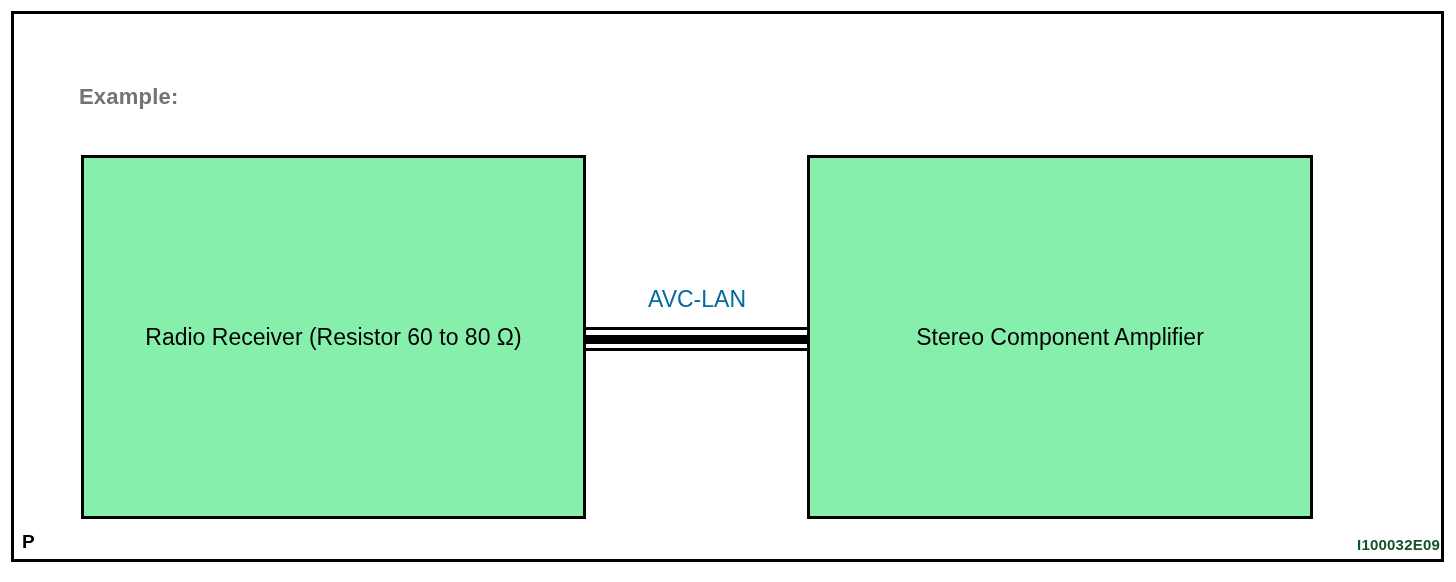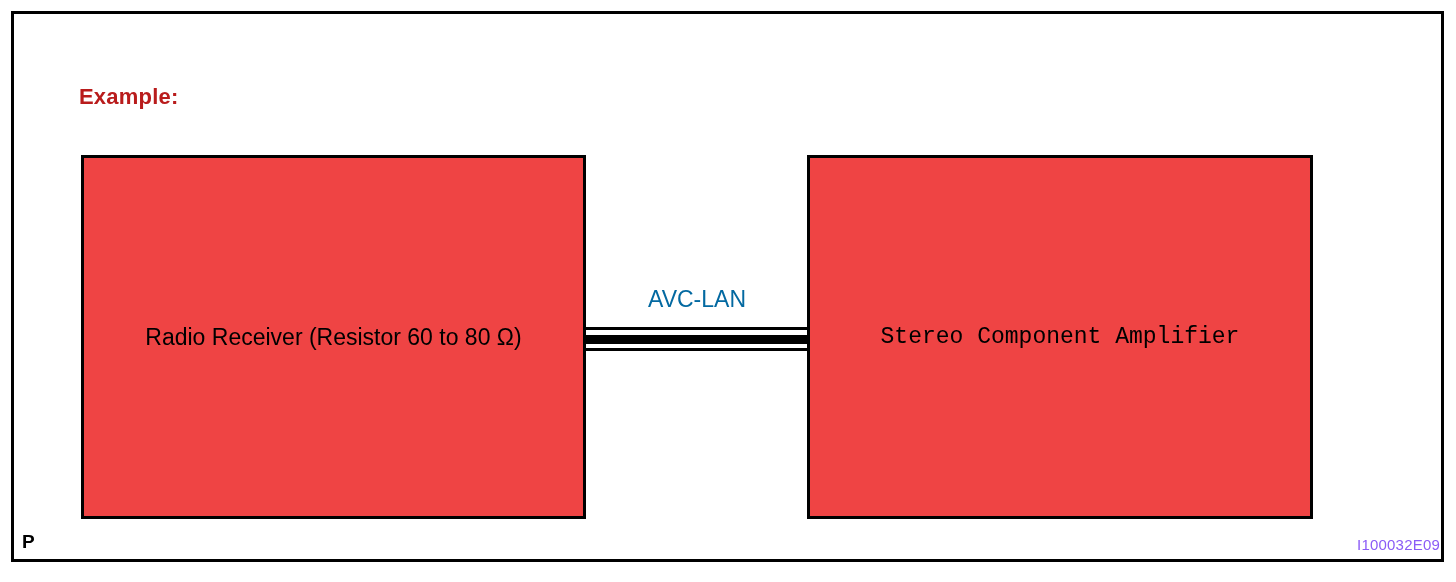--- a/index.html
+++ b/index.html
@@ -32,49 +32,48 @@
     background: #ffffff;
   }
 
   
   .example-heading {
     position: absolute;
     left: 79px;
     top: 84px;
     font-size: 22px;
     font-weight: bold;
-    color: #b91c1c;
+    color: #737373;
     letter-spacing: 0.2px;
     white-space: nowrap;
   }
 
   
   .component-box {
     position: absolute;
     box-sizing: border-box;
     border: 3px solid #000000;
-    background: #ef4444;
+    background: #86efac;
     display: flex;
     align-items: center;
     justify-content: center;
   }
 
   .component-box.left {
     left: 81px;
     top: 155px;
     width: 505px;
     height: 364px;
   }
 
   .component-box.right {
     left: 807px;
     top: 155px;
     width: 506px;
     height: 364px;
-    font-family: Liberation Mono, monospace;
   }
 
   .component-label {
     font-size: 23px;
     color: #000000;
     white-space: nowrap;
     text-align: center;
     line-height: 1;
   }
 
@@ -118,23 +117,24 @@
     color: #000000;
     line-height: 1;
   }
 
   
   .figure-code {
     position: absolute;
     right: 16px;
     top: 536px;
     font-size: 15px;
-    color: #8b5cf6;
+    color: #14532d;
     letter-spacing: 0.2px;
     white-space: nowrap;
+    font-weight: bold;
   }
 </style>
 </head>
 <body>
 
 <div id="figure-root">
 
   <div class="outer-frame"></div>
 
   <div class="example-heading">Example:</div>

